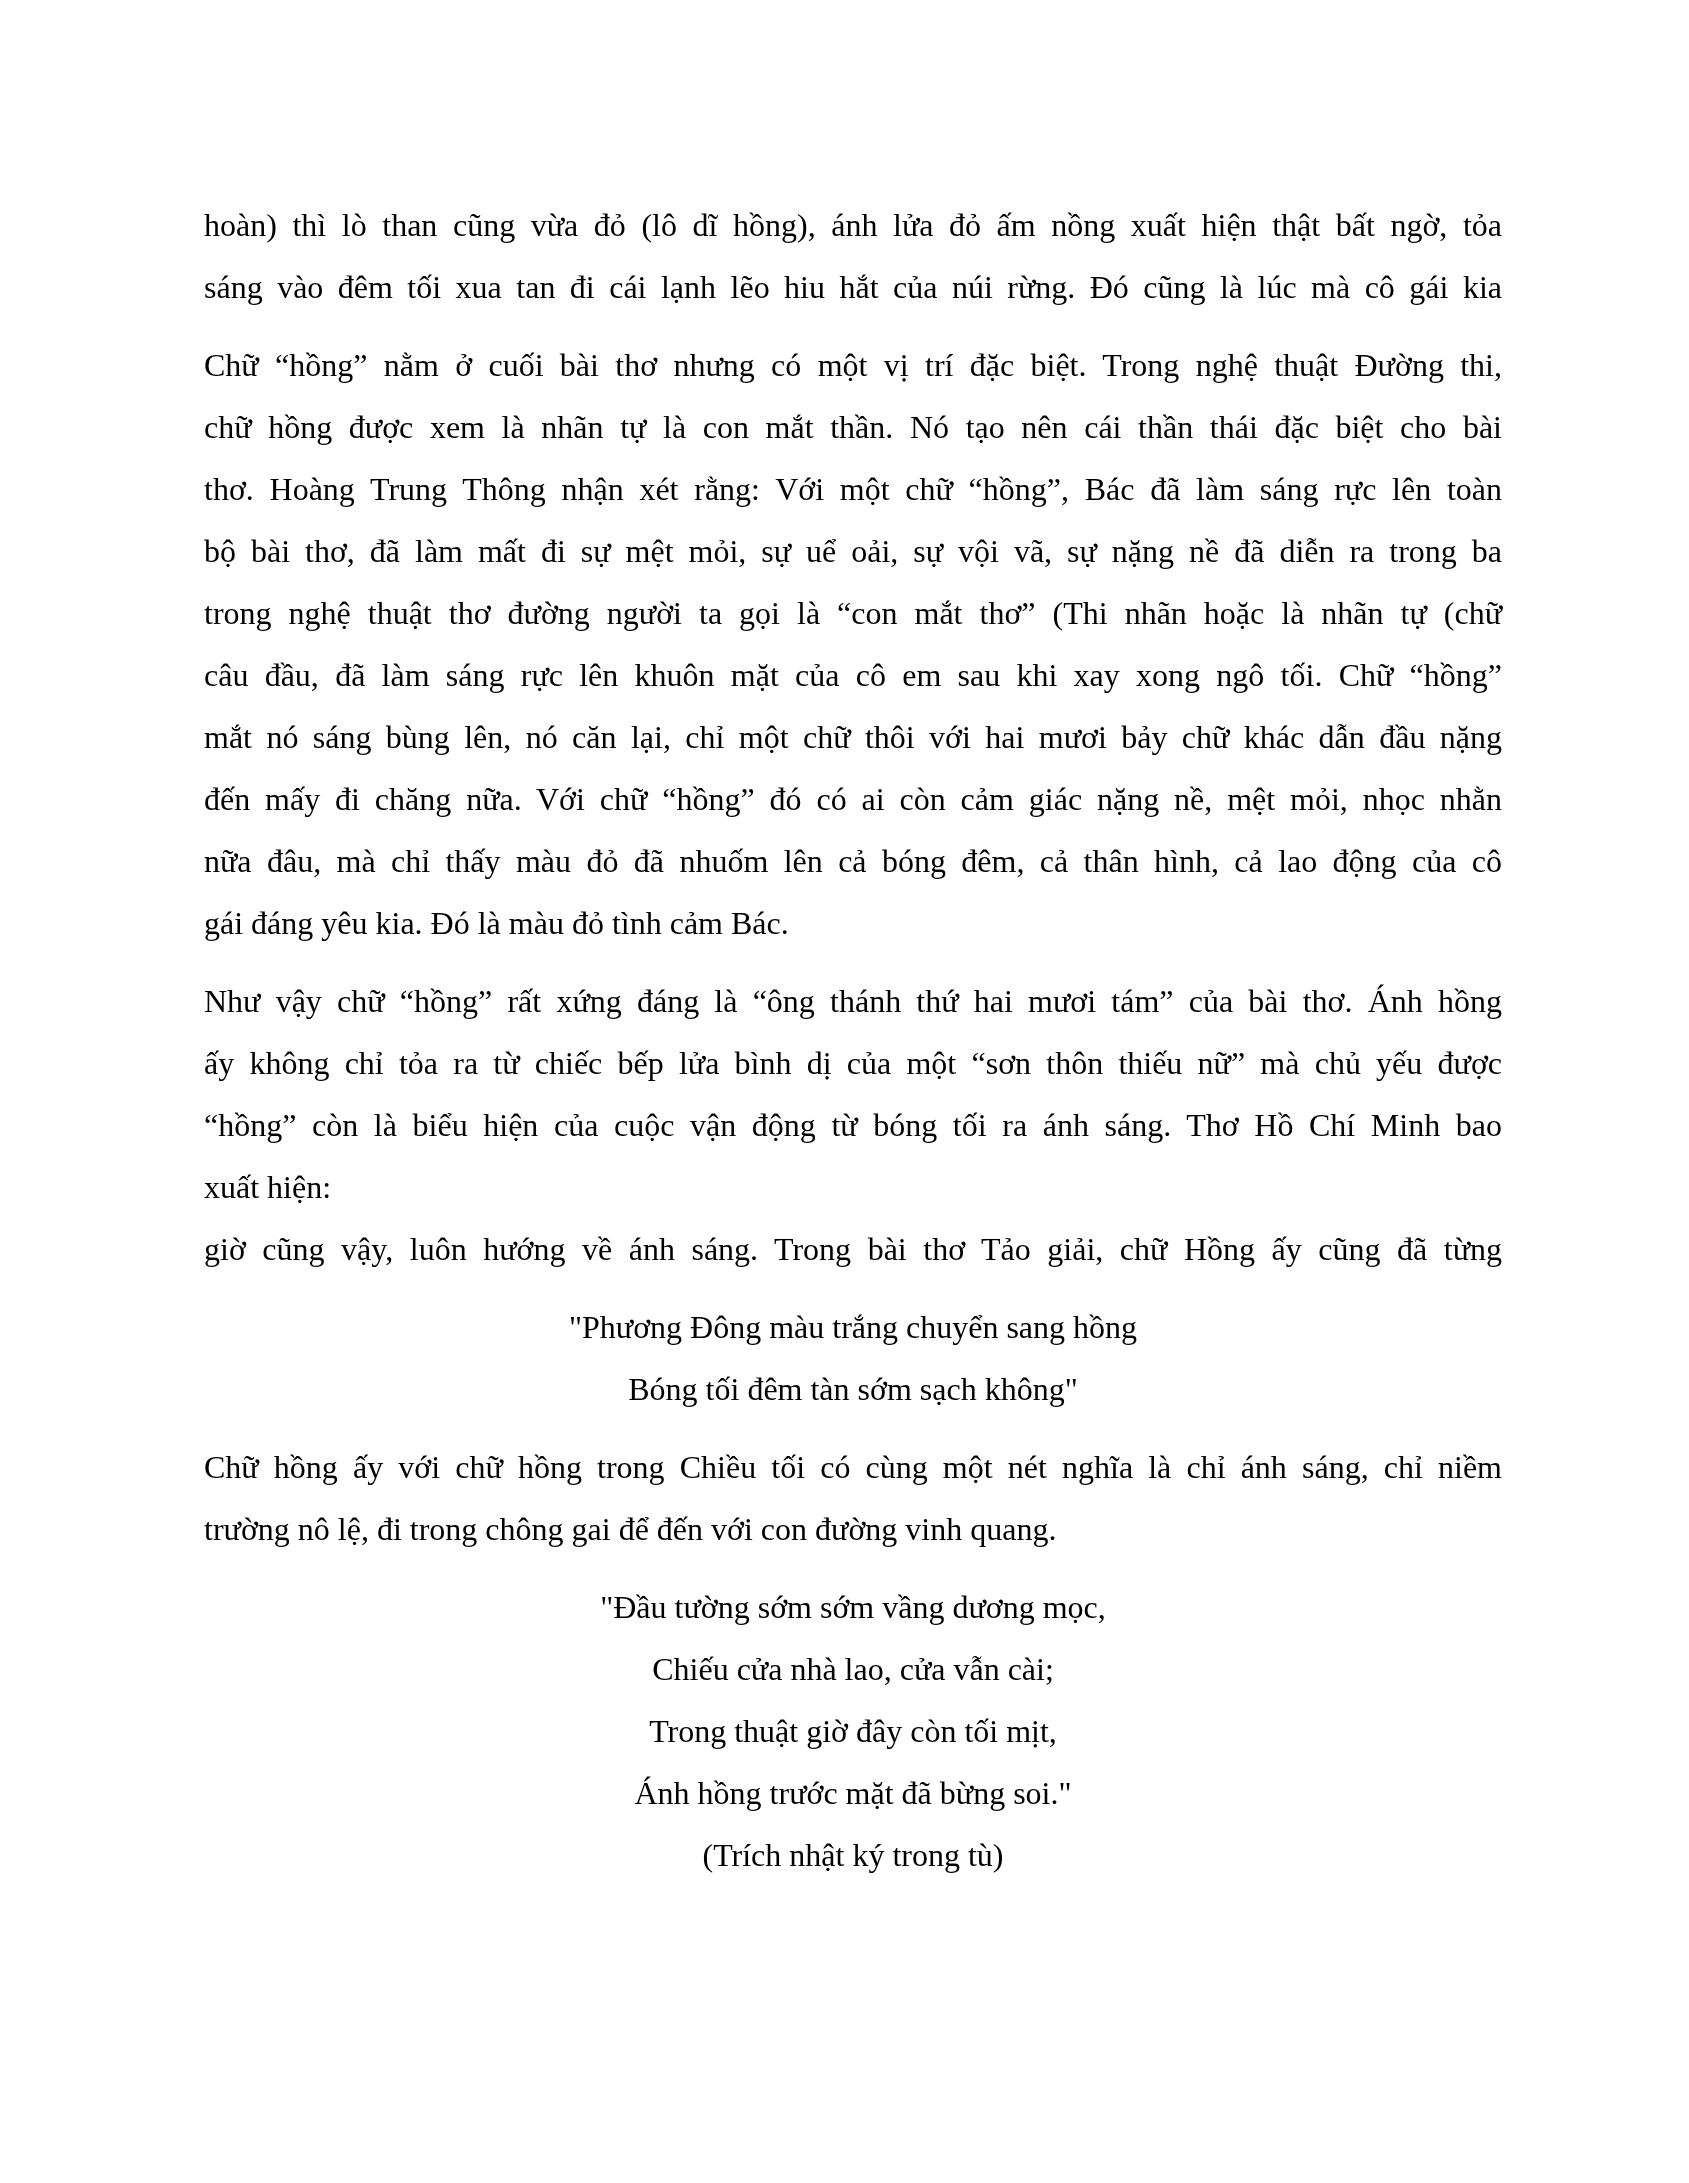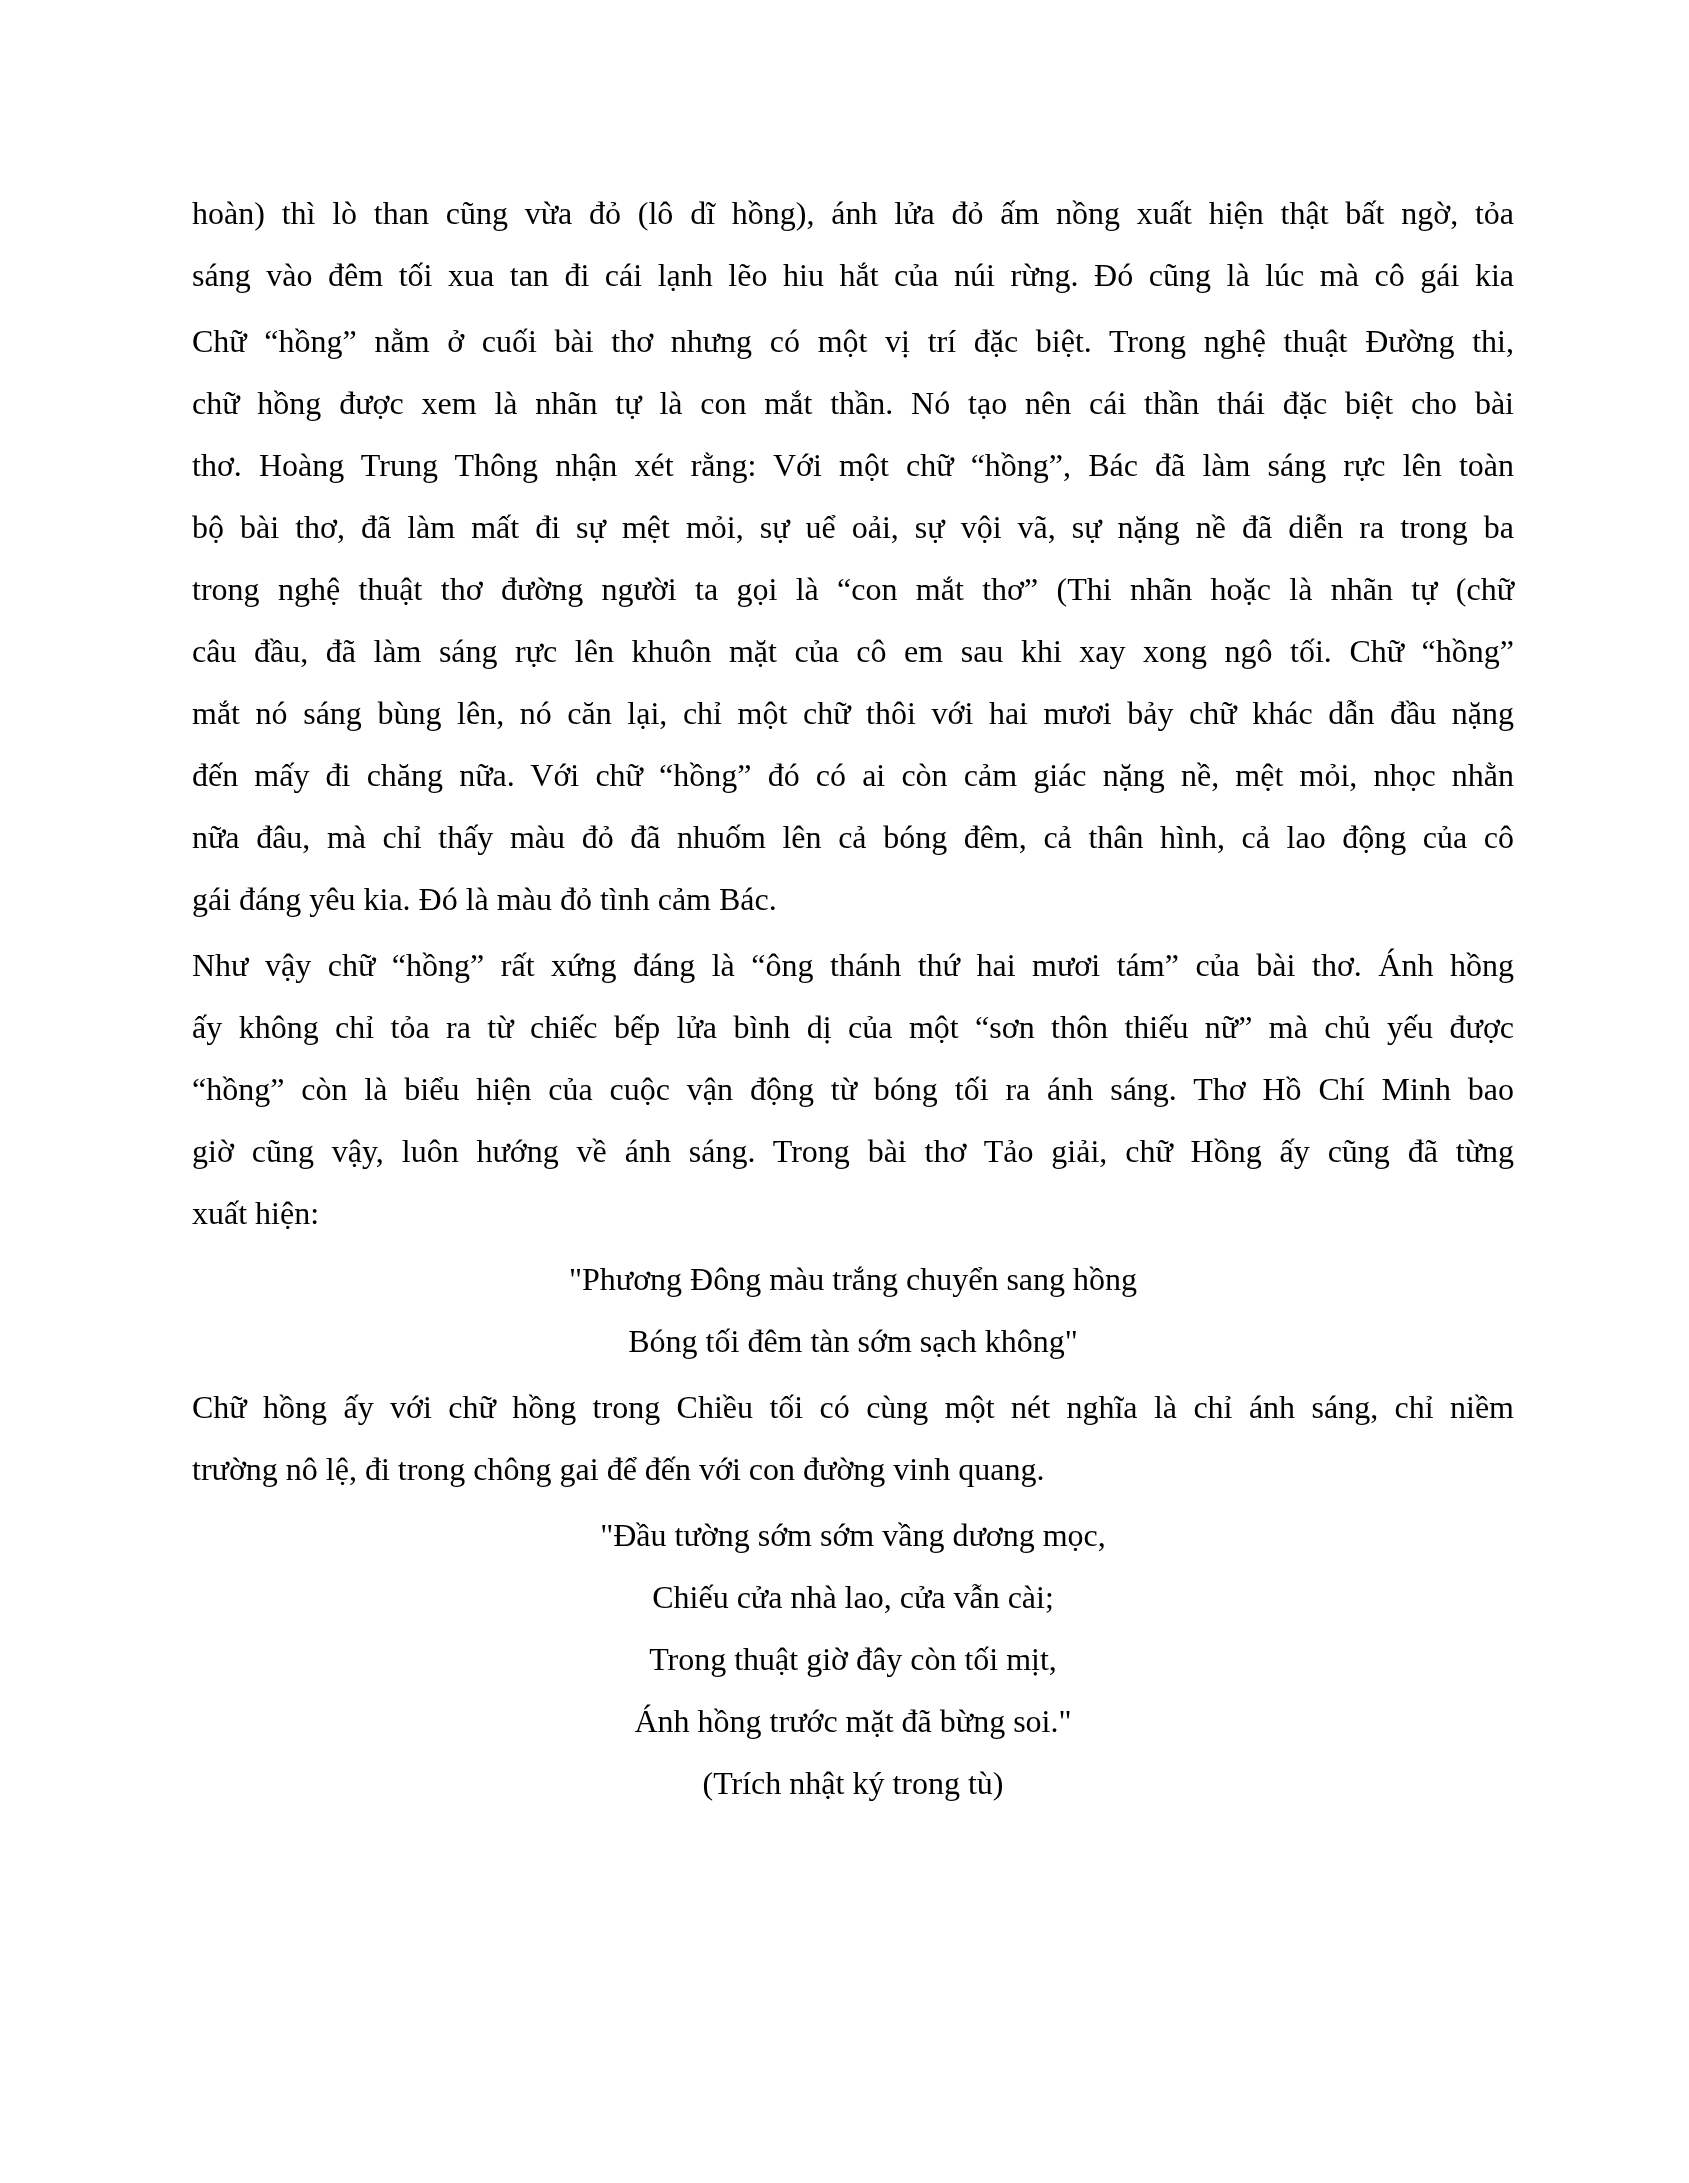--- a/index.html
+++ b/index.html
@@ -12,21 +12,21 @@
     width: 1690px;
     height: 2183px;
     background: #ffffff;
     color: #000000;
     font-family: "Liberation Serif", "DejaVu Serif", serif;
     overflow: hidden;
   }
   .content {
     padding: 178px 172px 0 188px; 
   }
-  .block { margin: 4px; }
+  .block { margin: 16px; }
   .tline {
     font-size: 32px;
     line-height: 62px;
     text-align: justify;
     text-align-last: justify;
     white-space: normal;
   }
   .tline.final {
     text-align-last: left;
   }
@@ -56,22 +56,22 @@
       <div class="tline">mắt nó sáng bùng lên, nó căn lại, chỉ một chữ thôi với hai mươi bảy chữ khác dẫn đầu nặng</div>
       <div class="tline">đến mấy đi chăng nữa. Với chữ “hồng” đó có ai còn cảm giác nặng nề, mệt mỏi, nhọc nhằn</div>
       <div class="tline">nữa đâu, mà chỉ thấy màu đỏ đã nhuốm lên cả bóng đêm, cả thân hình, cả lao động của cô</div>
       <div class="tline final">gái đáng yêu kia. Đó là màu đỏ tình cảm Bác.</div>
     </div>
 
     <div class="block">
       <div class="tline">Như vậy chữ “hồng” rất xứng đáng là “ông thánh thứ hai mươi tám” của bài thơ. Ánh hồng</div>
       <div class="tline">ấy không chỉ tỏa ra từ chiếc bếp lửa bình dị của một “sơn thôn thiếu nữ” mà chủ yếu được</div>
       <div class="tline">“hồng” còn là biểu hiện của cuộc vận động từ bóng tối ra ánh sáng. Thơ Hồ Chí Minh bao</div>
+      <div class="tline final">xuất hiện:</div>
       <div class="tline">giờ cũng vậy, luôn hướng về ánh sáng. Trong bài thơ Tảo giải, chữ Hồng ấy cũng đã từng</div>
-      <div class="tline final">xuất hiện:</div>
     </div>
 
     <div class="block verse">
       <div class="tline">"Phương Đông màu trắng chuyển sang hồng</div>
       <div class="tline">Bóng tối đêm tàn sớm sạch không"</div>
     </div>
 
     <div class="block">
       <div class="tline">Chữ hồng ấy với chữ hồng trong Chiều tối có cùng một nét nghĩa là chỉ ánh sáng, chỉ niềm</div>
       <div class="tline final">trường nô lệ, đi trong chông gai để đến với con đường vinh quang.</div>

